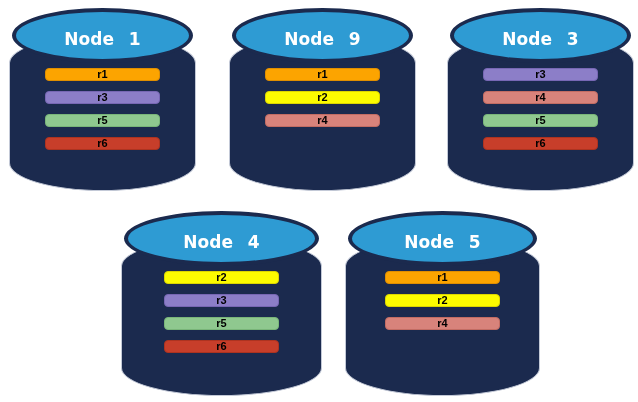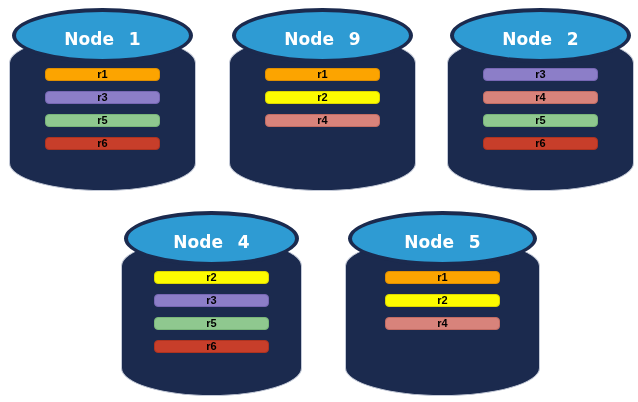--- a/index.html
+++ b/index.html
@@ -8,21 +8,21 @@
     width: 638px;
     height: 402px;
     background: var(--bg, #ffffff);
     overflow: hidden;
     font-family: "Liberation Sans", sans-serif;
   }
   .node { position: absolute; width: 187px; height: 183px; }
   .pos-1 { left: 9px;   top: 8px; }
   .pos-2 { left: 229px; top: 8px; }
   .pos-3 { left: 447px; top: 8px; }
-  .pos-4 { left: 121px; top: 211px; width: 181px; height: 185px; }
+  .pos-4 { left: 121px; top: 211px; width: 201px; height: 185px; }
   .pos-5 { left: 345px; top: 211px; width: 195px; height: 185px; }
 
   .cyl-body {
     position: absolute; left: 0; right: 0; top: 27px; bottom: 0;
     background: var(--cyl-body, #1B2A4E);
     border: 1px solid var(--cyl-outline, #C3C9D7);
     border-radius: 50% / 28px;
     box-sizing: border-box;
     z-index: 1;
   }
@@ -101,21 +101,21 @@
           <span>r2</span>
         </div>
         <div class="bar" style="background: rgb(216, 131, 123); border-color: rgb(194, 108, 99);">
           <span>r4</span>
         </div>
       </div>
   </div>
     <div class="node pos-3">
     <div class="cyl-body"></div>
     <div class="cyl-top">
-      <span class="title">Node 2</span>
+      <span class="title">Node 3</span>
     </div>
     <div class="bars">
         <div class="bar" style="background: rgb(140, 126, 200); border-color: rgb(119, 103, 180);">
           <span>r3</span>
         </div>
         <div class="bar" style="background: rgb(216, 131, 123); border-color: rgb(194, 108, 99);">
           <span>r4</span>
         </div>
         <div class="bar" style="background: rgb(143, 200, 143); border-color: rgb(121, 181, 121);">
           <span>r5</span>

